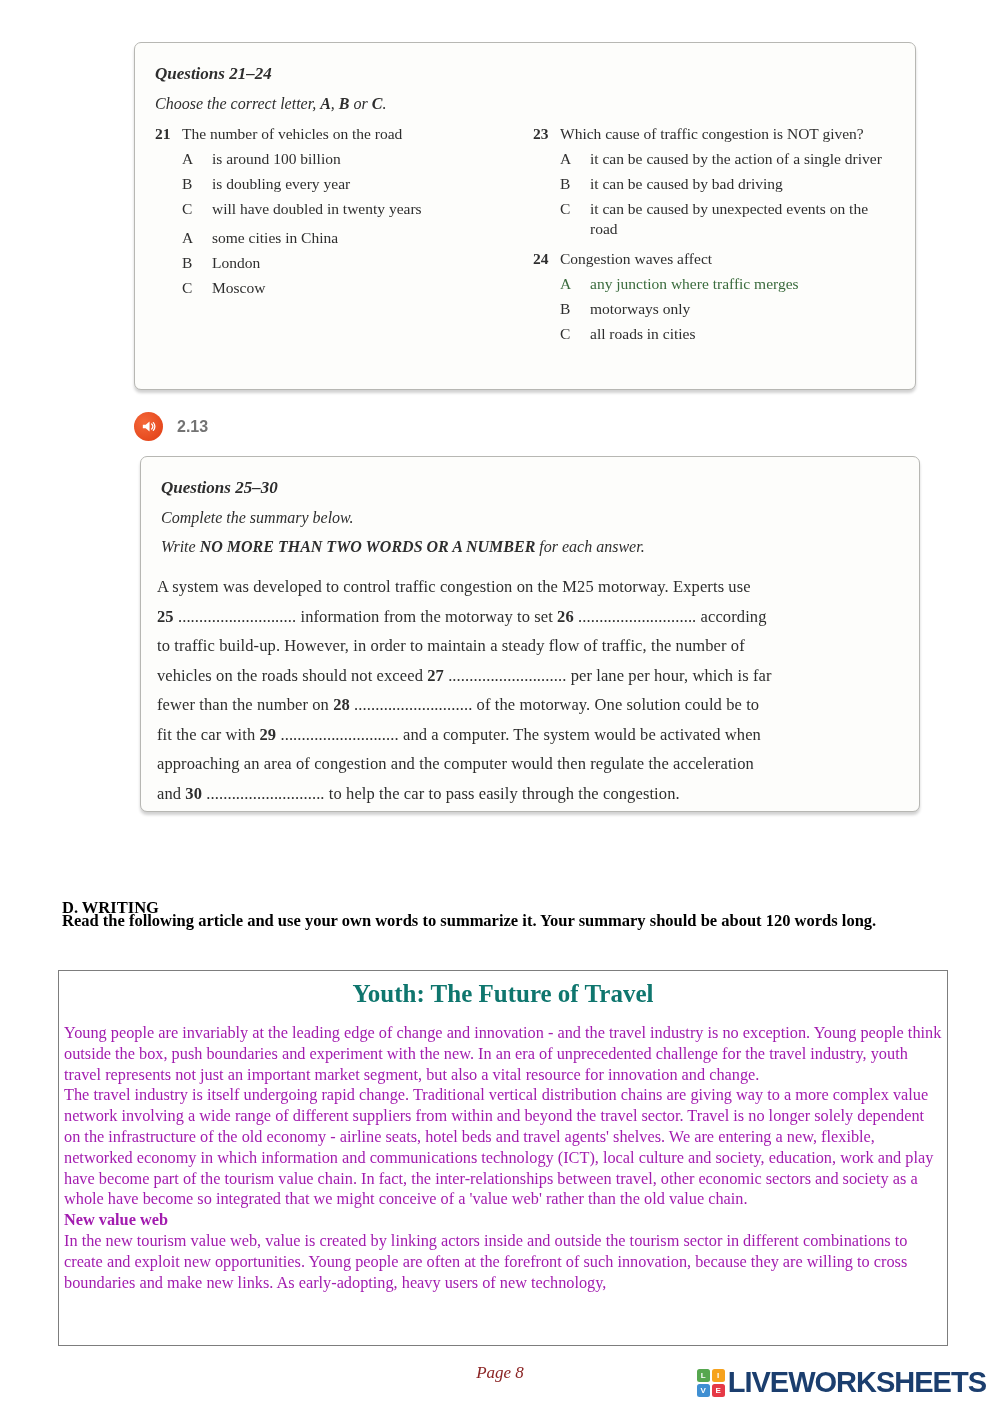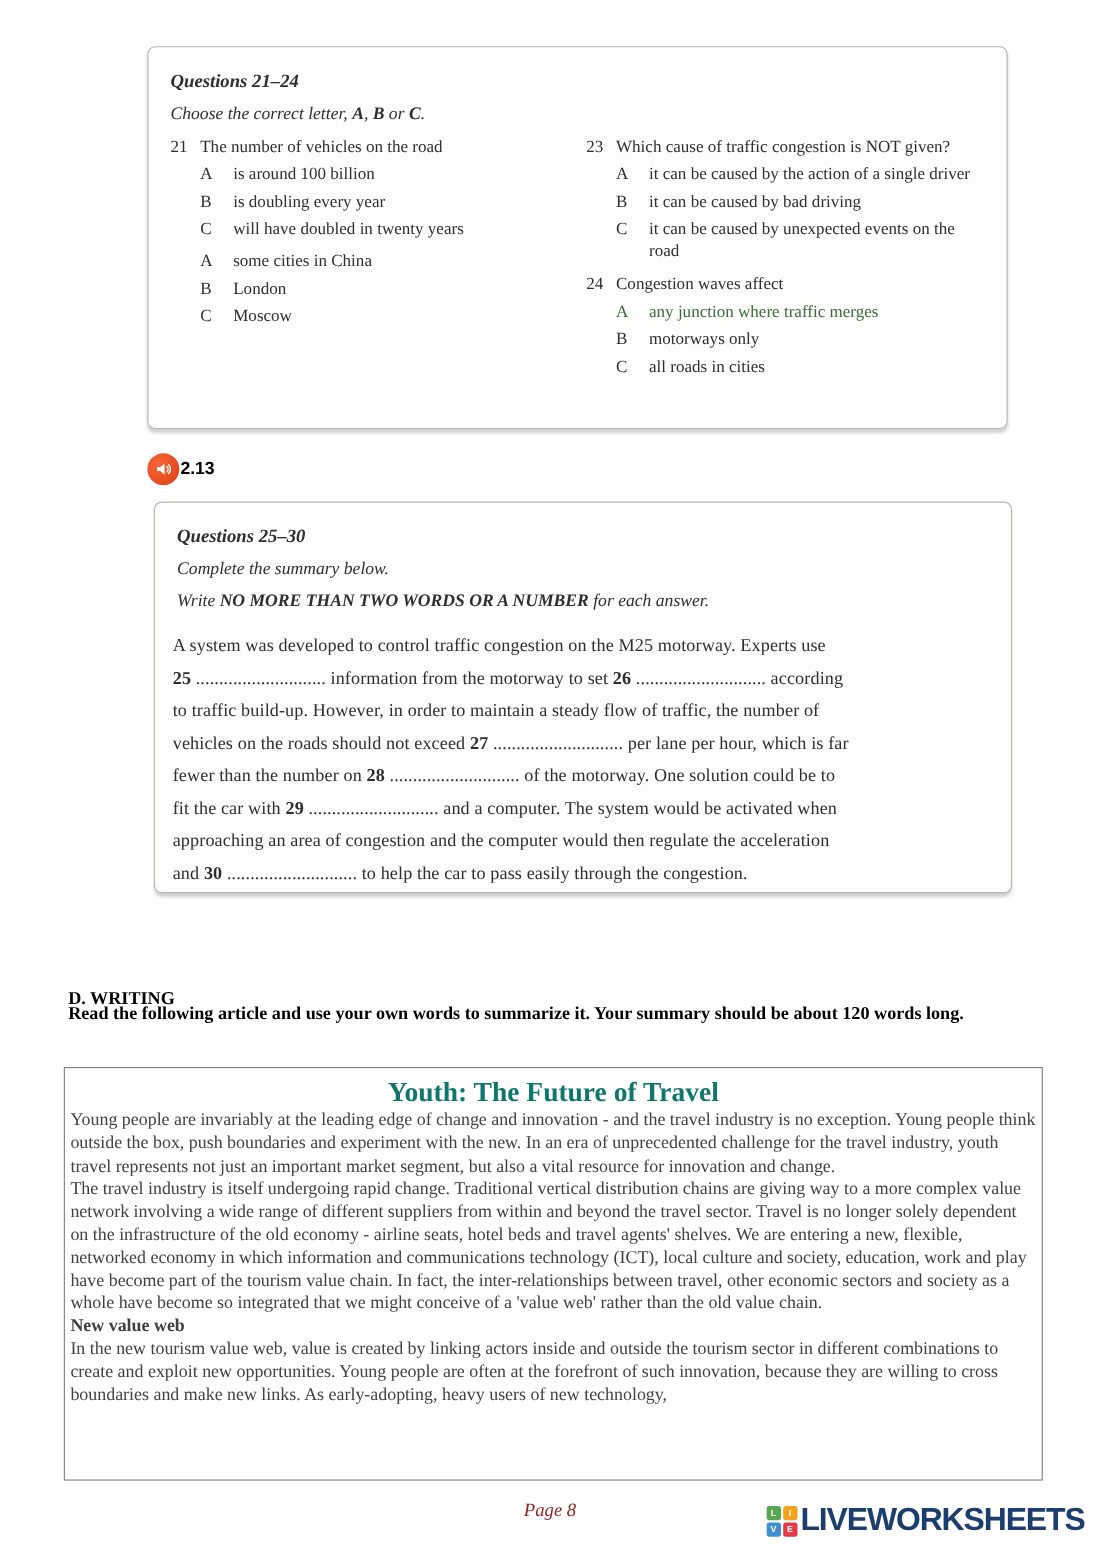--- a/index.html
+++ b/index.html
@@ -22,35 +22,35 @@
   .box-title { font-style:italic; font-weight:bold; font-size:17px; margin:21px 0 0 20px; }
   .box-sub   { font-style:italic; font-size:16px;  margin:11px 0 0 20px; }
   .box-sub b { font-style:italic; }
 
   .q-cols { display:flex; margin:10px 0 0 20px; }
   .q-col-left  { width:378px; }
   .q-col-right { width:364px; }
 
   .q { margin-bottom:9px; }
   .q-head { display:flex; font-size:15.5px; line-height:21px; }
-  .q-num  { width:27px; font-weight:normal; flex:none; }
+  .q-num  { width:27px; font-weight:bold; flex:none; }
   .q-text { flex:1; padding-right:8px; }
   .opt { display:flex; margin:5px 0 5px 27px; font-size:15.5px; line-height:20px; cursor:pointer; }
   .opt-letter { width:30px; flex:none; }
   .opt-text { flex:1; padding-right:4px; }
 
   
   #audio-row { position:absolute; left:134px; top:412px; display:flex; align-items:center; cursor:pointer; }
   #audio-circle {
     width:29px; height:29px; border-radius:50%;
     background:radial-gradient(circle at 35% 35%, #f4683a, #e03c12);
     display:flex; align-items:center; justify-content:center; flex:none;
   }
   #audio-label { font-family:"Liberation Sans", sans-serif; font-weight:bold;
-    font-size:16px; color:#000000; margin-left:1px; }
+    font-size:16px; color:#737373; margin-left:14px; }
 
   
   .sum-wrap { margin:16px 0 16px 16px; }
   .sum-line { font-size:16.5px; line-height:29.5px; white-space:nowrap; letter-spacing:.1px; }
   .sum-line b { letter-spacing:.1px; }
 
   
   #writing-heading {
     position:absolute; left:62px; top:870px;
     font-weight:bold; font-size:16.5px; color:#000;margin-top:28px;
@@ -61,21 +61,21 @@
   }
 
   
   #article-box {
     position:absolute; left:58px; top:970px; width:890px; height:376px;
     border:1px solid #7d7d7d; background:#fff; overflow:hidden;
   }
   #article-title {
     text-align:center; font-weight:bold; font-size:25px; margin-top:9px; color:#0f766e;
   }
-  .article-body { padding:0 5px; font-size:16.3px; line-height:20.8px; color:#404040; }
+  .article-body { margin-top:15px; padding:0 5px; font-size:16.3px; line-height:20.8px; color:#a21caf; }
   .article-body p { margin:0; }
   .article-body .subhead { font-weight:bold; }
 
   
   #page-label {
     position:absolute; left:0; top:1363px; width:1000px; text-align:center;
     font-style:italic; font-size:17px; color:#8b2424;
   }
   #logo { position:absolute; right:14px; top:1368px; display:flex; align-items:center; }
   #logo-grid {

